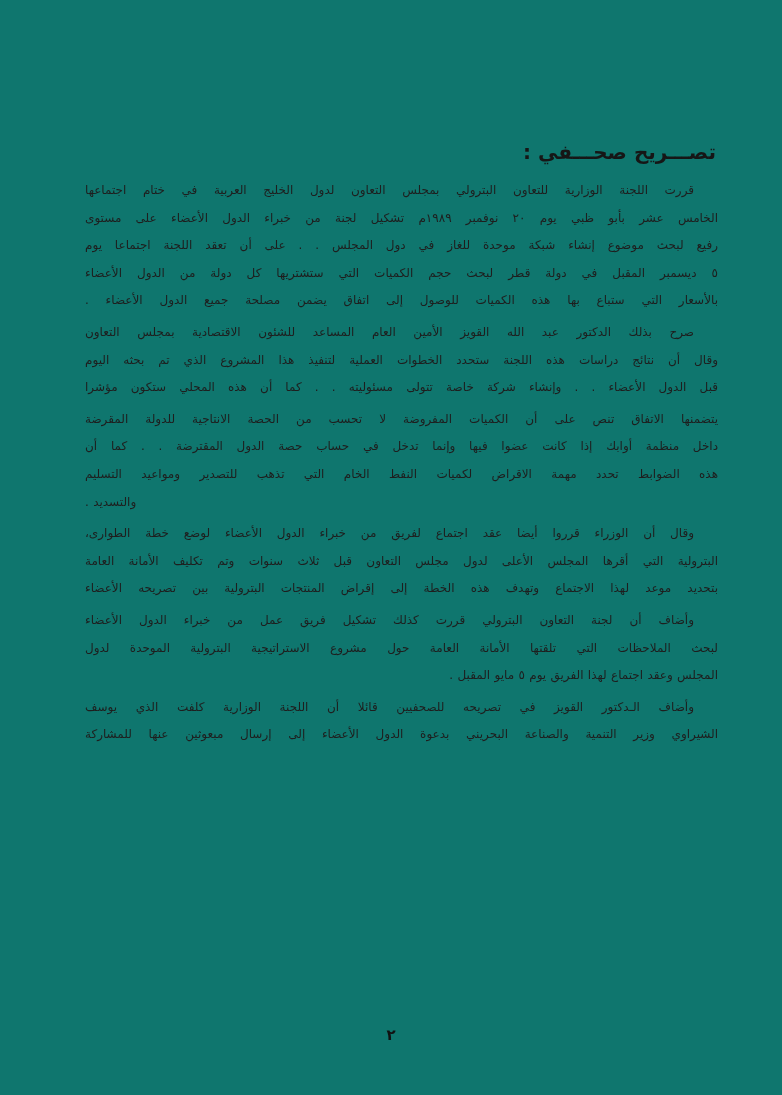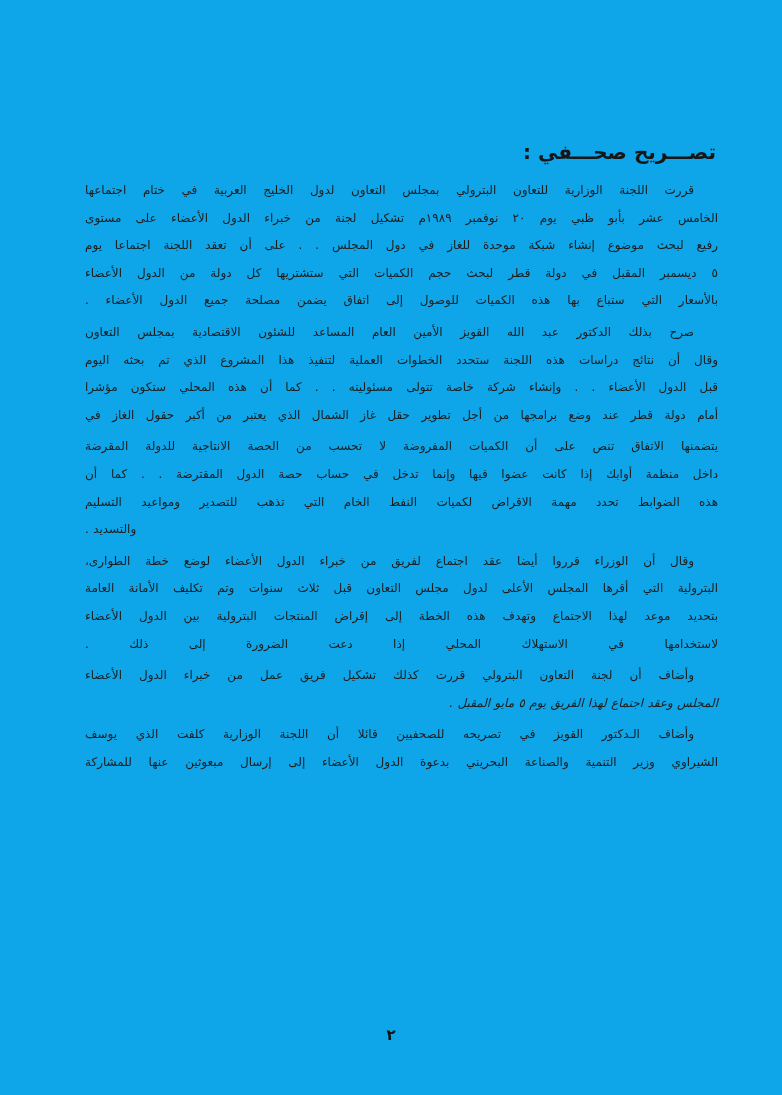--- a/index.html
+++ b/index.html
@@ -4,21 +4,21 @@
 <style>
   html, body {
     margin: 0;
     padding: 0;
     background: #ffffff;
   }
   .page {
     position: relative;
     width: 782px;
     height: 1095px;
-    background: #0ea5e9;
+    background: #0f766e;
     overflow: hidden;
     font-family: "DejaVu Sans", sans-serif;
   }
   .content {
     position: absolute;
     top: 140px;
     right: 64px;
     width: 633px;
     color: #1b1b1b;
   }
@@ -52,21 +52,20 @@
   }
   
   .line.align-left {
     text-align: left;
     text-align-last: left;
   }
   
   .line.align-right {
     text-align: center;
     text-align-last: right;
-    font-style: italic;
   }
   .page-number {
     position: absolute;
     top: 1026px;
     left: 0;
     width: 782px;
     text-align: center;
     direction: rtl;
     font-size: 15px;
     font-weight: bold;
@@ -84,36 +83,35 @@
           <div class="line first">قررت اللجنة الوزارية للتعاون البترولي بمجلس التعاون لدول الخليج العربية في ختام اجتماعها</div>
           <div class="line">الخامس عشر بأبو ظبي يوم ٢٠ نوفمبر ١٩٨٩م تشكيل لجنة من خبراء الدول الأعضاء على مستوى</div>
           <div class="line">رفيع لبحث موضوع إنشاء شبكة موحدة للغاز في دول المجلس . . على أن تعقد اللجنة اجتماعا يوم</div>
           <div class="line">٥ ديسمبر المقبل في دولة قطر لبحث حجم الكميات التي ستشتريها كل دولة من الدول الأعضاء</div>
           <div class="line">بالأسعار التي ستباع بها هذه الكميات للوصول إلى اتفاق يضمن مصلحة جميع الدول الأعضاء .</div>
         </div>
         <div class="para">
           <div class="line first">صرح بذلك الدكتور عبد الله القويز الأمين العام المساعد للشئون الاقتصادية بمجلس التعاون</div>
           <div class="line">وقال أن نتائج دراسات هذه اللجنة ستحدد الخطوات العملية لتنفيذ هذا المشروع الذي تم بحثه اليوم</div>
           <div class="line">قبل الدول الأعضاء . . وإنشاء شركة خاصة تتولى مسئوليته . . كما أن هذه المحلي ستكون مؤشرا</div>
-          <div class="line">أمام دولة قطر عند وضع برامجها من أجل تطوير حقل غاز الشمال الذي يعتبر من أكبر حقول الغاز في</div>
         </div>
         <div class="para">
           <div class="line">يتضمنها الاتفاق تنص على أن الكميات المفروضة لا تحسب من الحصة الانتاجية للدولة المقرضة</div>
           <div class="line">داخل منظمة أوابك إذا كانت عضوا فيها وإنما تدخل في حساب حصة الدول المقترضة . . كما أن</div>
           <div class="line">هذه الضوابط تحدد مهمة الاقراض لكميات النفط الخام التي تذهب للتصدير ومواعيد التسليم</div>
           <div class="line align-left">والتسديد .</div>
         </div>
         <div class="para">
           <div class="line first">وقال أن الوزراء قرروا أيضا عقد اجتماع لفريق من خبراء الدول الأعضاء لوضع خطة الطوارى،</div>
           <div class="line">البترولية التي أقرها المجلس الأعلى لدول مجلس التعاون قبل ثلاث سنوات وتم تكليف الأمانة العامة</div>
-          <div class="line">بتحديد موعد لهذا الاجتماع وتهدف هذه الخطة إلى إقراض المنتجات البترولية بين الدول الأعضاء</div>
-          <div class="line">لاستخدامها في الاستهلاك المحلي إذا دعت الضرورة إلى ذلك .</div>
+          <div class="line">بتحديد موعد لهذا الاجتماع وتهدف هذه الخطة إلى إقراض المنتجات البترولية بين تصريحه الأعضاء</div>
         </div>
         <div class="para">
           <div class="line first">وأضاف أن لجنة التعاون البترولي قررت كذلك تشكيل فريق عمل من خبراء الدول الأعضاء</div>
+          <div class="line">لبحث الملاحظات التي تلقتها الأمانة العامة حول مشروع الاستراتيجية البترولية الموحدة لدول</div>
           <div class="line align-right">المجلس وعقد اجتماع لهذا الفريق يوم ٥ مايو المقبل .</div>
         </div>
         <div class="para">
           <div class="line first">وأضاف الـدكتور القويز في تصريحه للصحفيين قائلا أن اللجنة الوزارية كلفت الذي يوسف</div>
           <div class="line">الشيراوي وزير التنمية والصناعة البحريني بدعوة الدول الأعضاء إلى إرسال مبعوثين عنها للمشاركة</div>
         </div>
       </div>
   </div>
   <div class="page-number">٢</div>
 </div>

